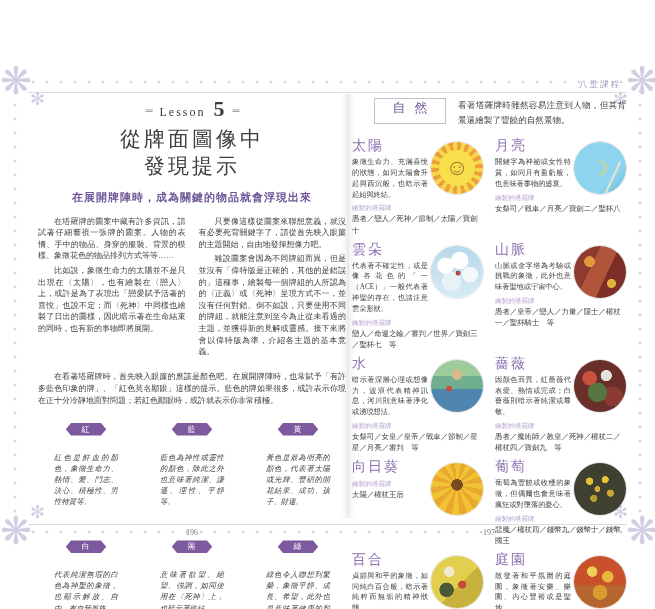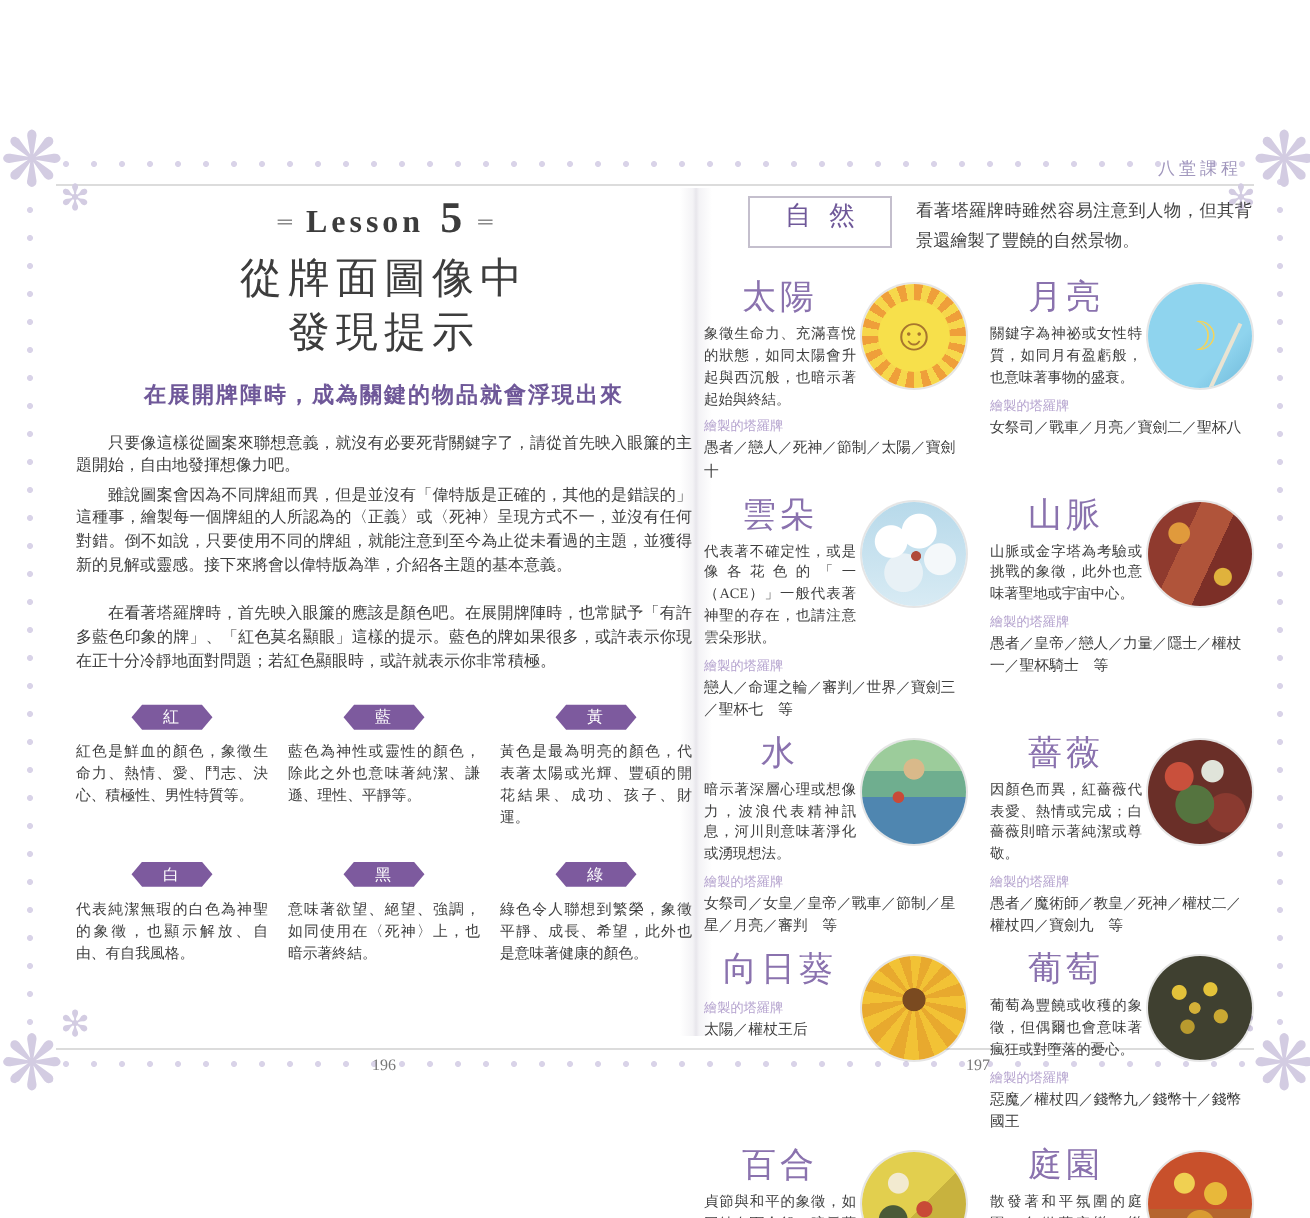--- a/index.html
+++ b/index.html
@@ -32,48 +32,48 @@
     background:linear-gradient(90deg,transparent,rgba(110,100,135,0.08) 40%,rgba(110,100,135,0.16) 50%,rgba(110,100,135,0.08) 60%,transparent);}
   .corner-label{position:absolute;right:34px;top:79px;font-size:8.5px;color:#a197bd;letter-spacing:2px;}
   .folio{position:absolute;top:528px;font-size:8px;color:#777;text-align:center;}
   .folio.left{left:38px;width:308px;}
   .folio.right{left:352px;width:274px;}
 
   
   .page-left{position:absolute;left:38px;top:96px;width:308px;}
   .lesson-row{text-align:center;color:#3c3c3c;}
   .lesson-decor{font-size:10px;color:#8a8a8a;vertical-align:2px;letter-spacing:-1px;}
-  .lesson-word{font-size:16px;letter-spacing:2px;margin:0 4px;font-weight:bold;}
+  .lesson-word{font-size:12px;letter-spacing:2px;margin:0 4px;}
   .lesson-num{font-size:22px;font-weight:700;margin-right:4px;}
   .main-title{margin:4px 0 0;text-align:center;font-size:21px;font-weight:400;
     letter-spacing:3px;line-height:1.3;color:#3d3d3d;}
   .subtitle{margin-top:9px;text-align:center;font-size:11px;font-weight:700;
     letter-spacing:1px;color:#6f5899;}
   .cols{display:flex;gap:13px;margin-top:11px;}
   .col{flex:1;font-size:8px;line-height:1.45;color:#3e3e3e;}
   .col p{margin:0 0 3px;text-indent:2em;text-align:justify;}
   .colors-intro{margin:10px 0 0;font-size:8px;line-height:1.5;text-indent:2em;
     text-align:justify;color:#3e3e3e;}
   .color-grid{margin-top:11px;display:grid;grid-template-columns:repeat(3,1fr);gap:12px 10px;}
   .badge-row{text-align:center;margin-bottom:4px;}
   .color-badge{display:inline-block;min-width:22px;padding:1px 11px;background:#7d5a9e;color:#fff;
     font-size:8px;line-height:11px;text-align:center;letter-spacing:1px;
     clip-path:polygon(4% 50%,16% 2%,84% 2%,96% 50%,84% 98%,16% 98%);}
-  .color-text{margin:0;font-size:7.4px;line-height:1.5;text-align:justify;color:#3e3e3e;}
+  .color-text{margin:16px;font-size:7.4px;line-height:1.5;text-align:justify;color:#3e3e3e;font-style:italic;}
 
   
   .page-right{position:absolute;left:352px;top:98px;width:274px;}
   .nature-head{display:flex;gap:12px;align-items:flex-start;}
   .nature-box{width:70px;height:24px;border:1px solid #c4bfcd;display:flex;align-items:flex-start;
     justify-content:center;font-size:13px;color:#6f5899;letter-spacing:9px;text-indent:9px;
     flex-shrink:0;margin-left:22px;}
   .nature-intro{margin:0;font-size:8.6px;line-height:1.7;color:#3f3f3f;text-align:justify;}
   .entries{margin-top:9px;display:grid;grid-template-columns:1fr 1fr;column-gap:12px;row-gap:4px;}
   .entry{position:relative;min-height:70px;padding-top:1px;}
-  .entry-title{width:76px;text-align:center;font-size:17px;color:#8a72ae;letter-spacing:2px;
+  .entry-title{width:76px;font-size:14px;color:#8a72ae;letter-spacing:2px;
     margin-bottom:2px;}
   .entry-desc{width:76px;font-size:7.2px;line-height:1.5;text-align:justify;color:#3e3e3e;}
   .entry-label{font-size:6.6px;color:#b4a2ce;margin-top:4px;}
   .entry-cards{font-size:7.4px;line-height:1.5;color:#3e3e3e;}
   .card-circle{position:absolute;right:0;top:6px;width:52px;height:52px;border-radius:50%;
     overflow:hidden;box-shadow:0 0 0 1px rgba(0,0,0,0.10);}
 
   
   .art-sun{background:repeating-conic-gradient(#ef9f3a 0 10deg,#f6d74b 10deg 20deg);}
   .art-sun::after{content:"\263A";position:absolute;left:8px;top:8px;right:8px;bottom:8px;
@@ -162,20 +162,24 @@
       <span class="lesson-num">5</span>
       <span class="lesson-decor">═</span>
     </div>
     <h1 class="main-title">
       <span>從牌面圖像中</span><br>
       <span>發現提示</span>
     </h1>
     <div class="subtitle">在展開牌陣時，成為關鍵的物品就會浮現出來</div>
     <div class="cols">
       <div class="col">
+        <p>在塔羅牌的圖案中藏有許多資訊，請試著仔細審視一張牌的圖案。人物的表情、手中的物品、身穿的服裝、背景的模樣、象徵花色的物品排列方式等等……</p>
+        <p>比如說，象徵生命力的太陽並不是只出現在〈太陽〉，也有繪製在〈戀人〉上，或許是為了表現出「戀愛賦予活著的喜悅」也說不定；而〈死神〉中同樣也繪製了日出的圖樣，因此暗示著在生命結束的同時，也有新的事物即將展開。</p>
+      </div>
+      <div class="col">
         <p>只要像這樣從圖案來聯想意義，就沒有必要死背關鍵字了，請從首先映入眼簾的主題開始，自由地發揮想像力吧。</p>
         <p>雖說圖案會因為不同牌組而異，但是並沒有「偉特版是正確的，其他的是錯誤的」這種事，繪製每一個牌組的人所認為的〈正義〉或〈死神〉呈現方式不一，並沒有任何對錯。倒不如說，只要使用不同的牌組，就能注意到至今為止從未看過的主題，並獲得新的見解或靈感。接下來將會以偉特版為準，介紹各主題的基本意義。</p>
       </div>
     </div>
     <p class="colors-intro">在看著塔羅牌時，首先映入眼簾的應該是顏色吧。在展開牌陣時，也常賦予「有許多藍色印象的牌」、「紅色莫名顯眼」這樣的提示。藍色的牌如果很多，或許表示你現在正十分冷靜地面對問題；若紅色顯眼時，或許就表示你非常積極。</p>
     <div class="color-grid">
         <div class="color-cell">
           <div class="badge-row"><span class="color-badge">紅</span></div>
           <p class="color-text">紅色是鮮血的顏色，象徵生命力、熱情、愛、鬥志、決心、積極性、男性特質等。</p>
         </div>

